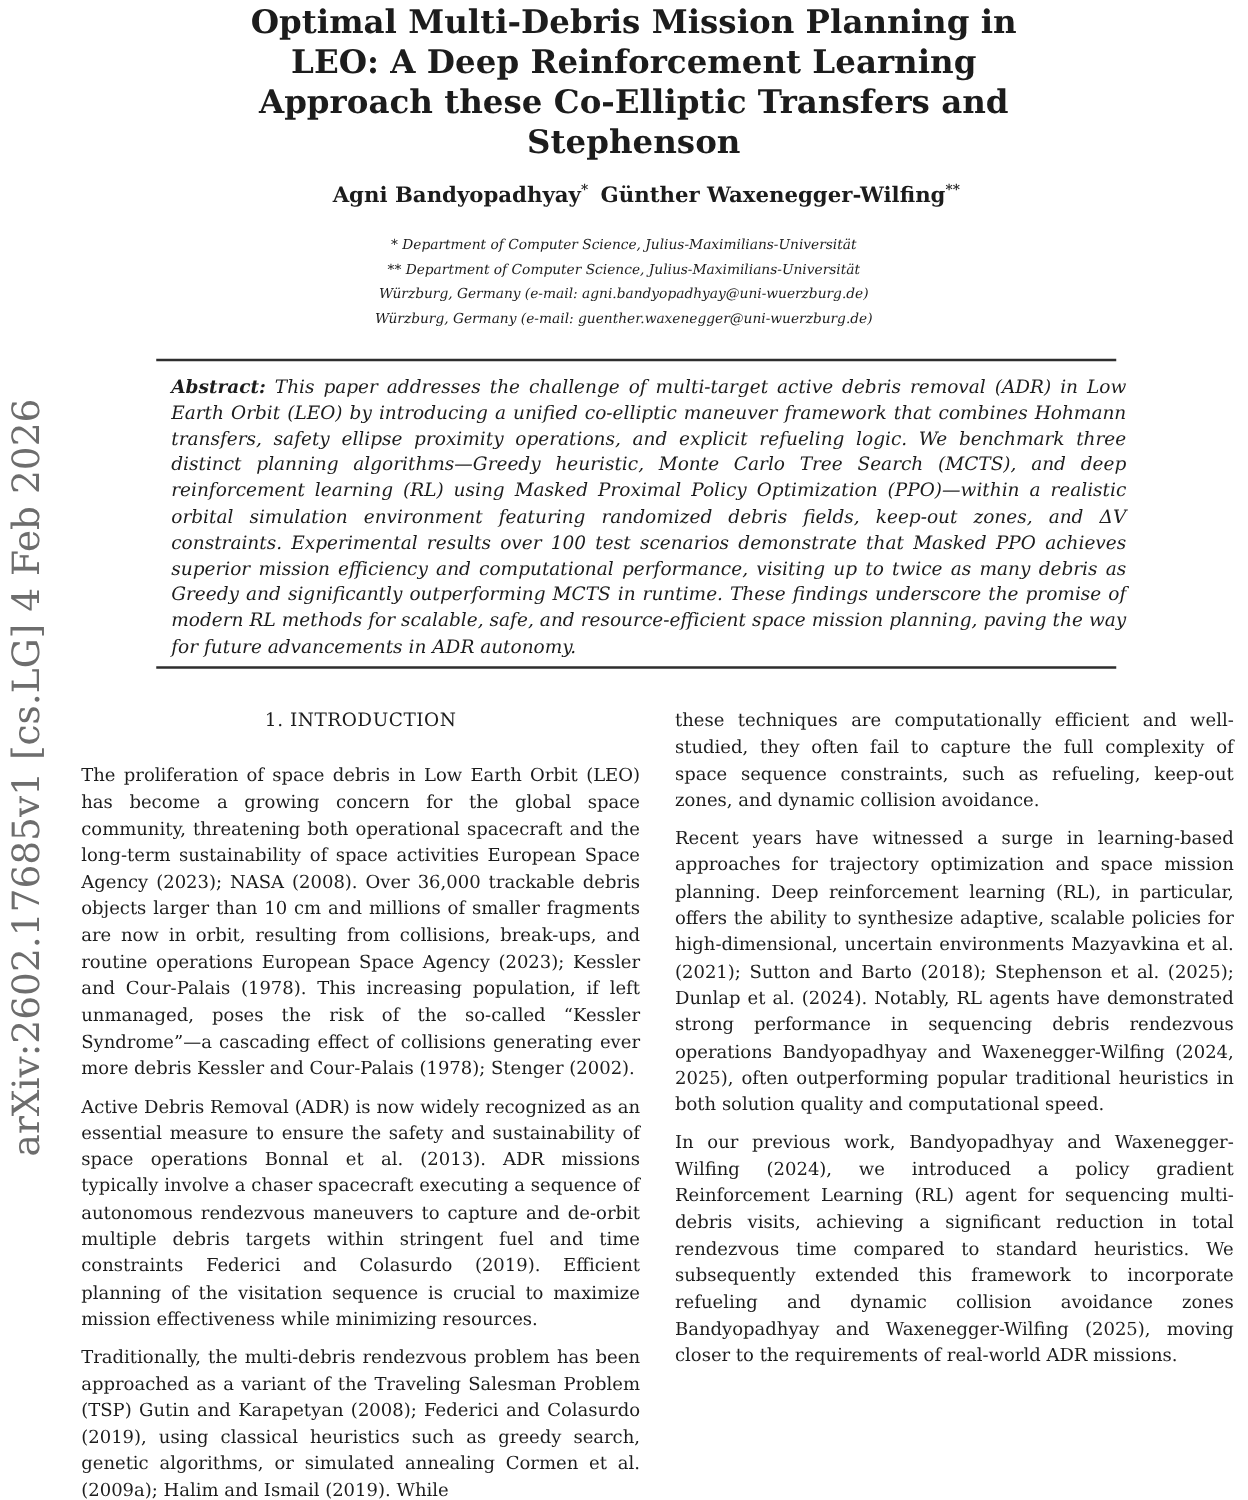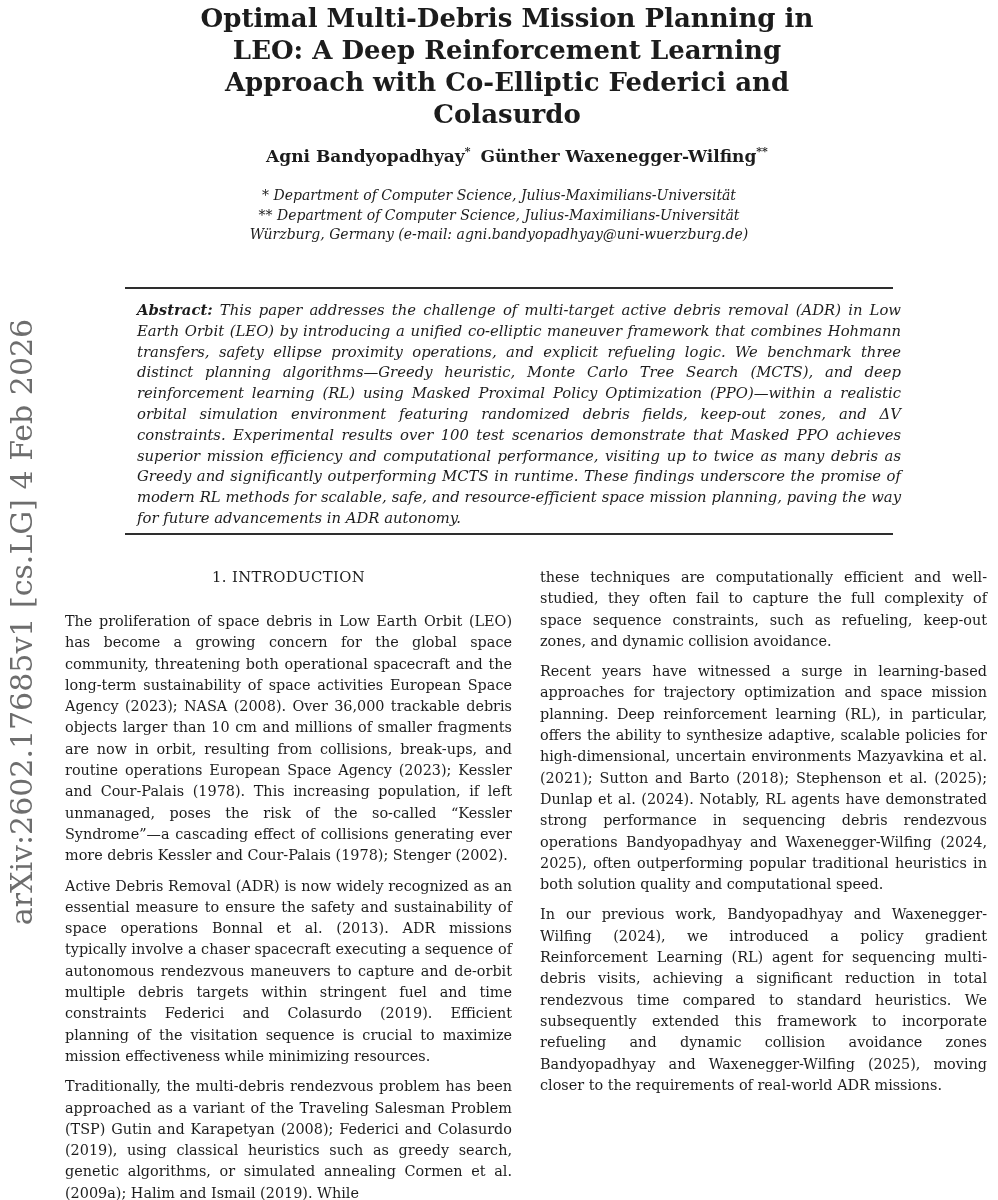--- a/index.html
+++ b/index.html
@@ -47,21 +47,21 @@
     padding-left: 36px;
   }
   .authors .author-gap { display: inline-block; width: 10px; }
   .authors sup { font-size: 11px; font-weight: bold; }
 
   .affils {
     position: absolute;
     top: 186px; left: 0; right: 0;
     text-align: center;
     font-style: italic;
-    font-size: 14px;
+    font-size: 11px;
     line-height: 19.5px;
   }
 
   .rule {
     position: absolute;
     left: 125px;
     width: 768px;
     height: 2px;
     background: #2e2e2e;
   }
@@ -111,32 +111,33 @@
 </head>
 <body>
 
 <div class="page">
 
   <div class="watermark">arXiv:2602.17685v1  [cs.LG]  4 Feb 2026</div>
 
   <h1 class="title">
     <div>Optimal Multi-Debris Mission Planning in</div>
     <div>LEO: A Deep Reinforcement Learning</div>
-    <div>Approach with Co-Elliptic Federici and</div>
-    <div>Colasurdo</div>
+    <div>Approach these Co-Elliptic Transfers and</div>
+    <div>Stephenson</div>
   </h1>
 
   <div class="authors">
     <span>Agni Bandyopadhyay</span><sup>*</sup><span class="author-gap"></span><span>Günther Waxenegger-Wilfing</span><sup>**</sup>
   </div>
 
   <div class="affils">
     <div>* Department of Computer Science, Julius-Maximilians-Universität</div>
     <div>** Department of Computer Science, Julius-Maximilians-Universität</div>
     <div>Würzburg, Germany (e-mail: agni.bandyopadhyay@uni-wuerzburg.de)</div>
+    <div>Würzburg, Germany (e-mail: guenther.waxenegger@uni-wuerzburg.de)</div>
   </div>
 
   <div class="rule rule-top"></div>
 
   <p class="abstract"><b>Abstract:</b> <span>This paper addresses the challenge of multi-target active debris removal (ADR) in Low Earth Orbit (LEO) by introducing a unified co-elliptic maneuver framework that combines Hohmann transfers, safety ellipse proximity operations, and explicit refueling logic. We benchmark three distinct planning algorithms—Greedy heuristic, Monte Carlo Tree Search (MCTS), and deep reinforcement learning (RL) using Masked Proximal Policy Optimization (PPO)—within a realistic orbital simulation environment featuring randomized debris fields, keep-out zones, and ΔV constraints. Experimental results over 100 test scenarios demonstrate that Masked PPO achieves superior mission efficiency and computational performance, visiting up to twice as many debris as Greedy and significantly outperforming MCTS in runtime. These findings underscore the promise of modern RL methods for scalable, safe, and resource-efficient space mission planning, paving the way for future advancements in ADR autonomy.</span></p>
 
   <div class="rule rule-bottom"></div>
 
   <div class="cols">
     <div class="col">

